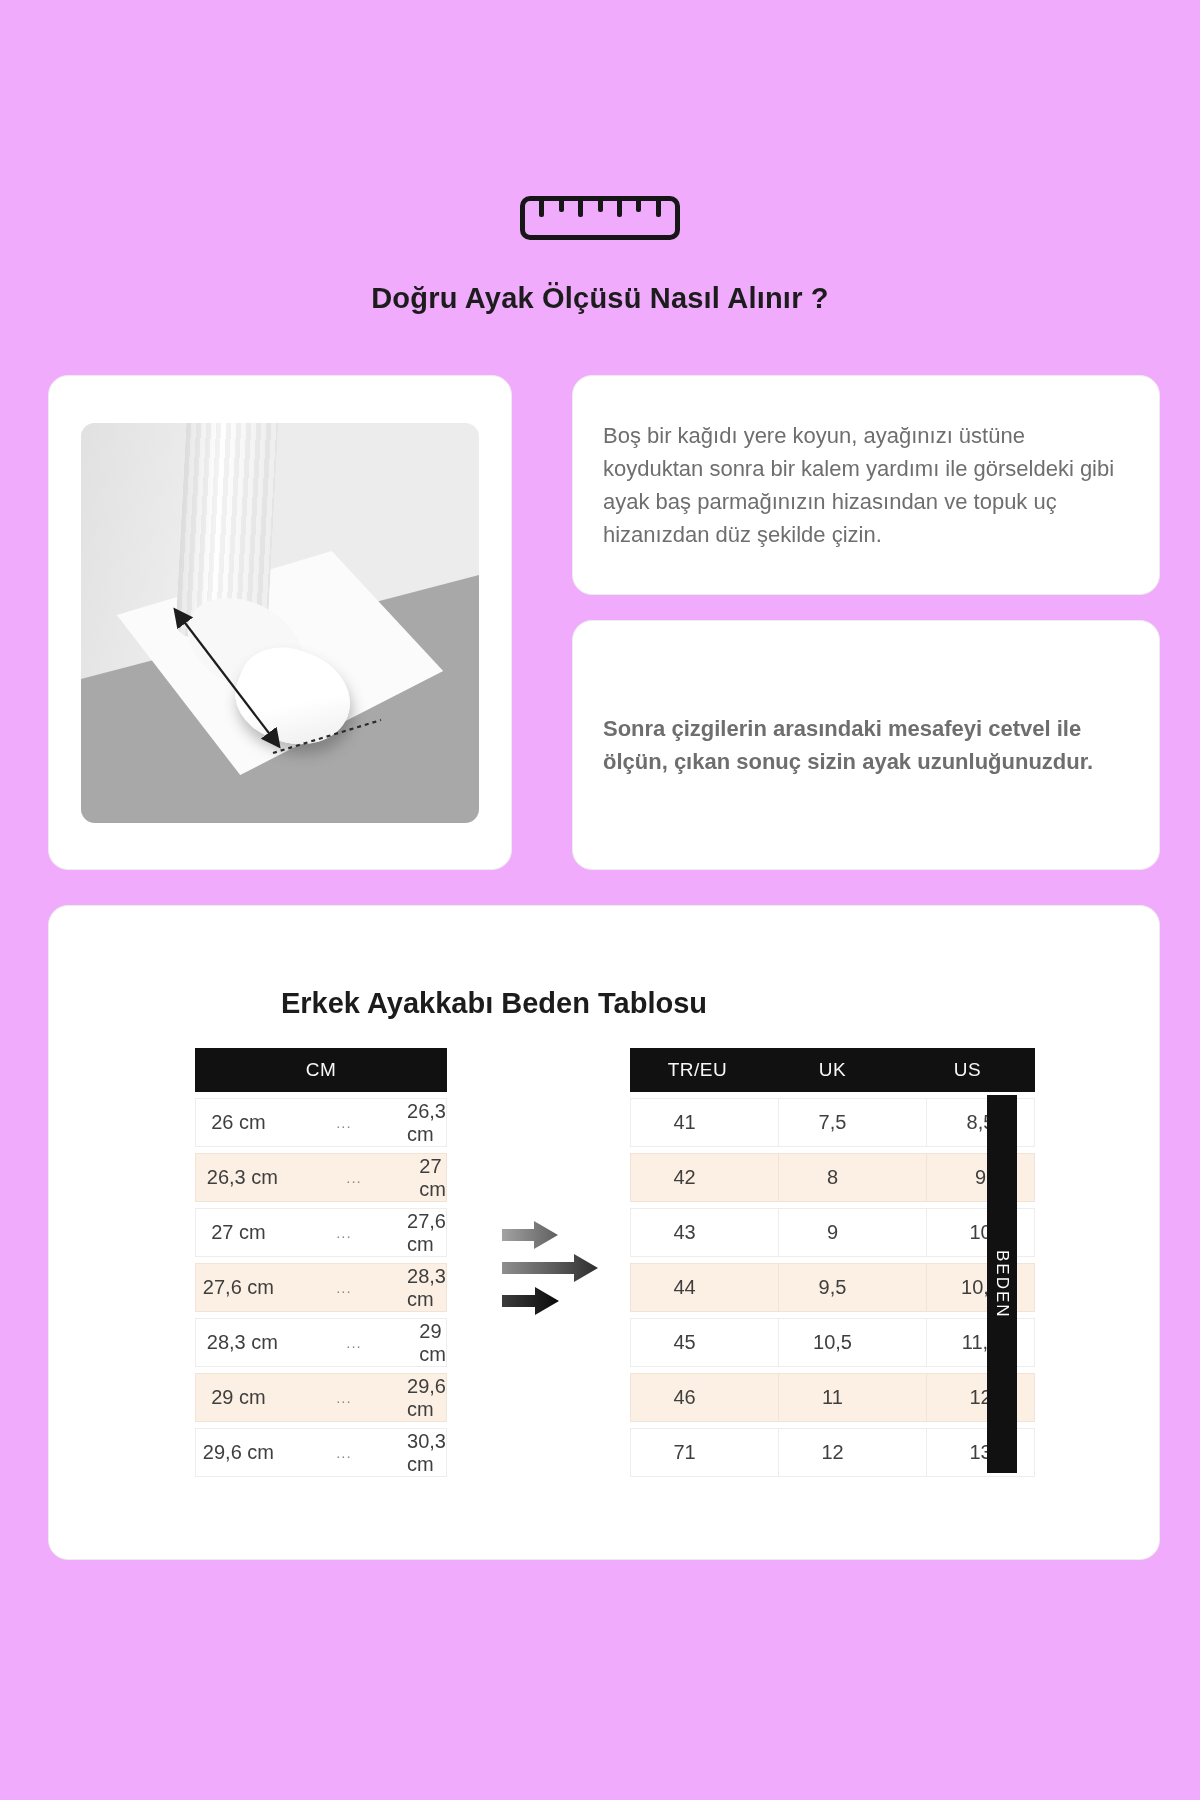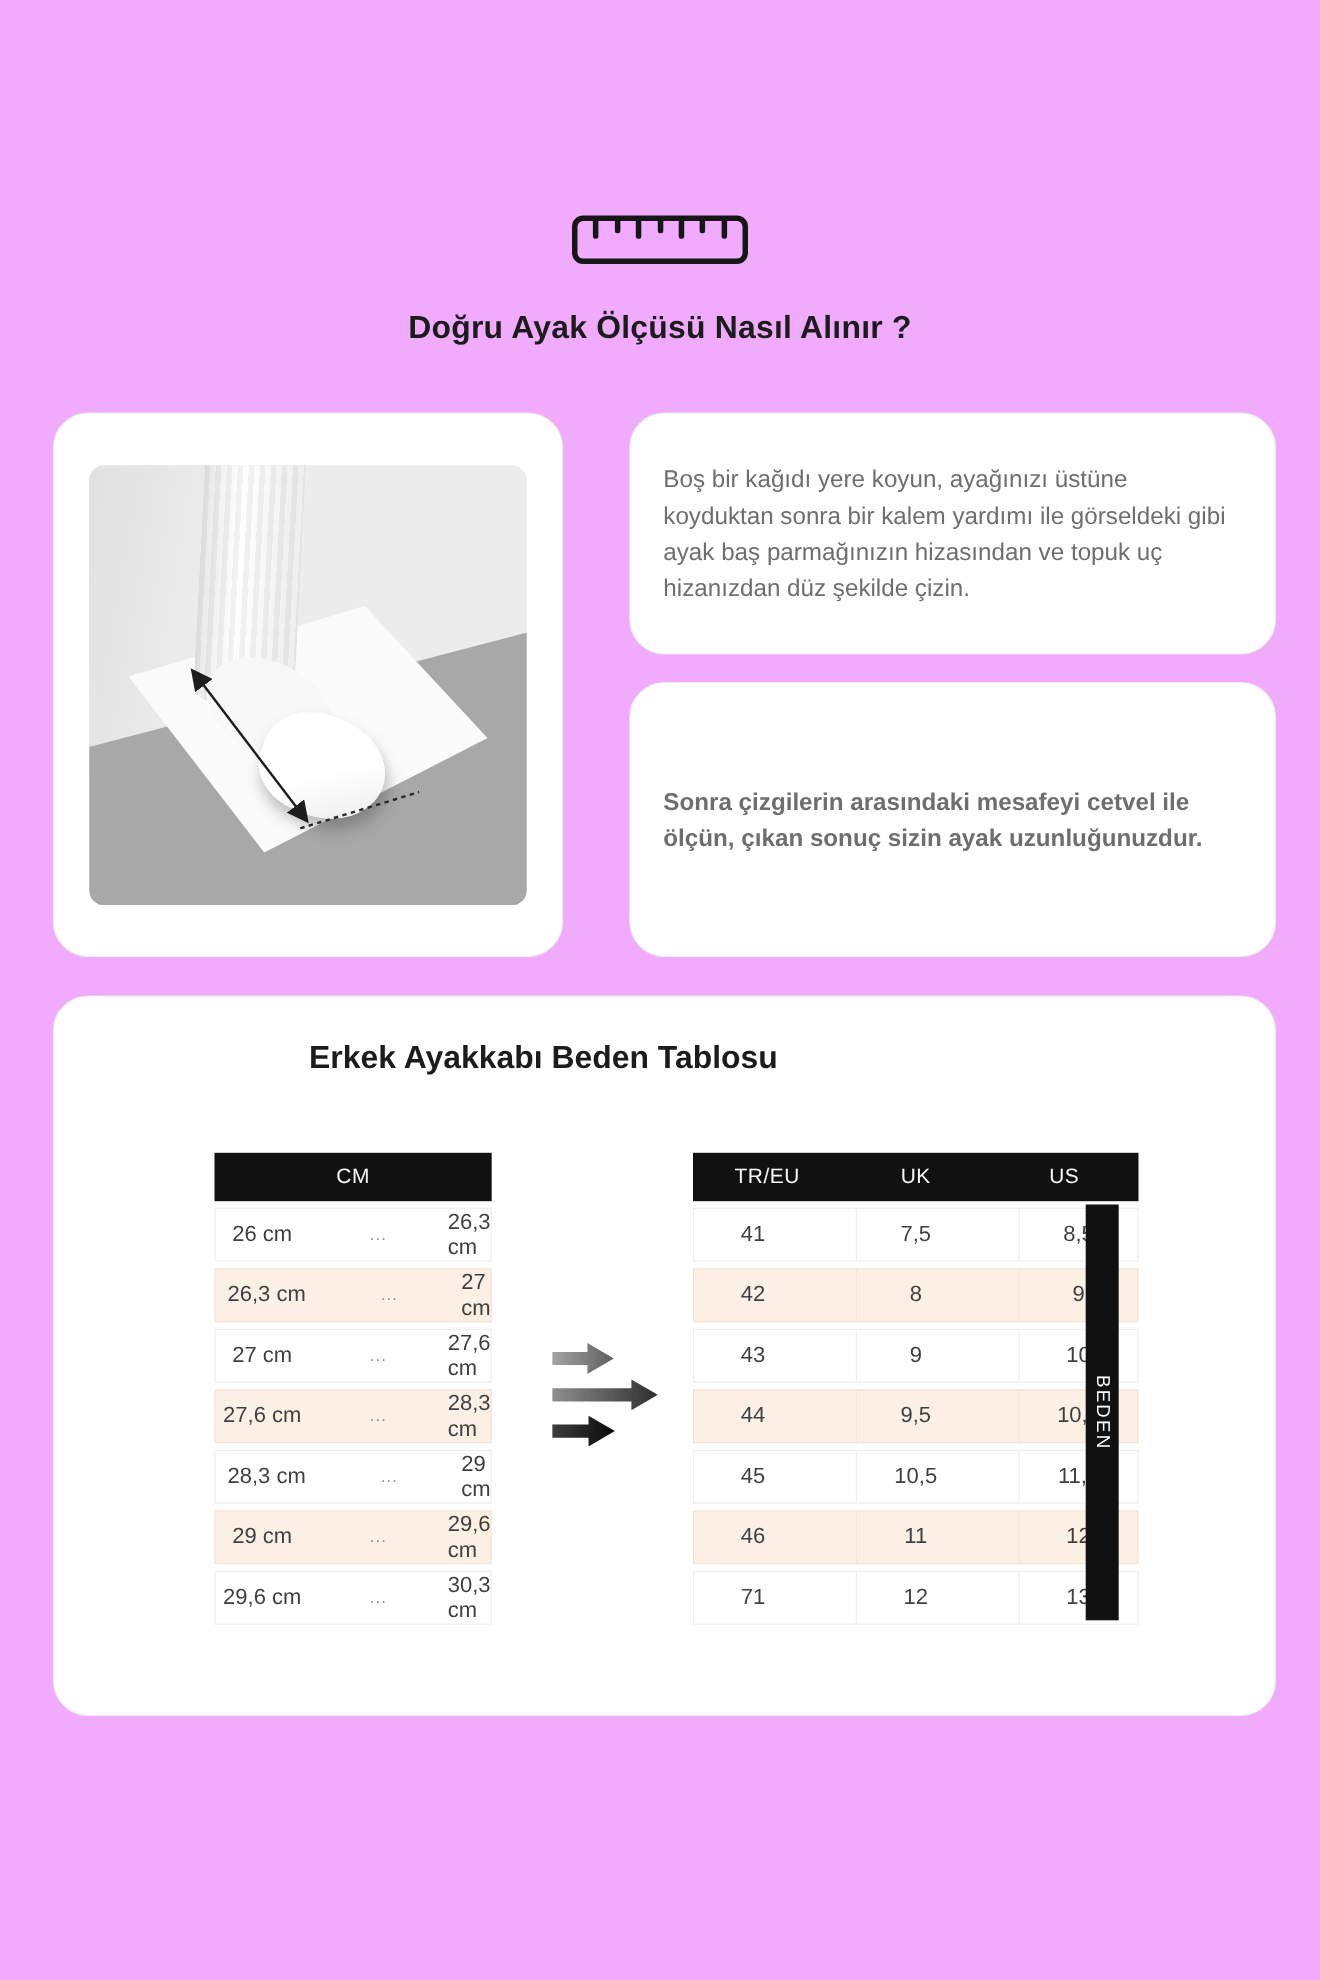--- a/index.html
+++ b/index.html
@@ -9,21 +9,21 @@
   
   .ruler{position:absolute;left:520px;top:196px;width:150px;height:34px;
          border:5px solid #161616;border-radius:10px;
          display:flex;justify-content:space-evenly;align-items:flex-start;}
   .ruler .tick{width:5px;height:11px;background:#161616;border-radius:0 0 2px 2px;}
   .ruler .tick:nth-child(odd){height:16px;}
 
   .title{position:absolute;top:282px;left:0;width:1200px;margin:0;text-align:center;
          font-size:29px;font-weight:bold;color:#1c1c1c;letter-spacing:.2px;}
 
-  .card{position:absolute;border:1px solid #ececec;border-radius:32px;
+  .card{position:absolute;border:1px solid #ececec;border-radius:20px;
         background:#fff;box-sizing:border-box;}
   .photo-card{left:48px;top:375px;width:464px;height:495px;}
   .tcard{display:flex;align-items:center;}
   .tcard1{left:572px;top:375px;width:588px;height:220px;}
   .tcard2{left:572px;top:620px;width:588px;height:250px;font-weight:bold;}
   .tcard p{margin:0;padding:0 30px;font-size:22px;line-height:33px;color:#6e6e6e;}
 
   
   .photo{position:absolute;left:32px;top:47px;width:398px;height:400px;border-radius:14px;
          overflow:hidden;background:#ececec;}
@@ -40,21 +40,21 @@
   .ankle{position:absolute;left:26%;top:45%;width:31%;height:21%;background:#f8f8f8;
          border-radius:50%;transform:rotate(28deg);}
   .foot{position:absolute;left:39%;top:57%;width:29%;height:23%;
         background:linear-gradient(145deg,#ffffff 55%,#e9e9e9);
         border-radius:48% 52% 55% 45%;transform:rotate(22deg);
         box-shadow:6px 8px 14px rgba(60,60,60,.35);}
   .measure{position:absolute;left:0;top:0;}
 
   
   .big-card{left:48px;top:905px;width:1112px;height:655px;}
-  .subtitle{position:absolute;top:946px;left:48px;width:892px;margin:0;text-align:center;
+  .subtitle{position:absolute;top:987px;left:48px;width:892px;margin:0;text-align:center;
             font-size:29px;font-weight:bold;color:#1c1c1c;}
 
   .sizetable{position:absolute;box-sizing:border-box;}
   .cm-table{left:195px;top:1048px;width:252px;}
   .intl-table{left:613px;top:1048px;width:422px;padding-left:17px;}
   .thead{height:44px;background:var(--header-bg,#111111);color:#f7f7f7;
          display:flex;align-items:center;justify-content:center;
          font-size:19px;letter-spacing:.5px;}
   .thead span{flex:1;text-align:center;}
   .trow{height:49px;margin-top:6px;border:1px solid #ededed;background:#fff;

